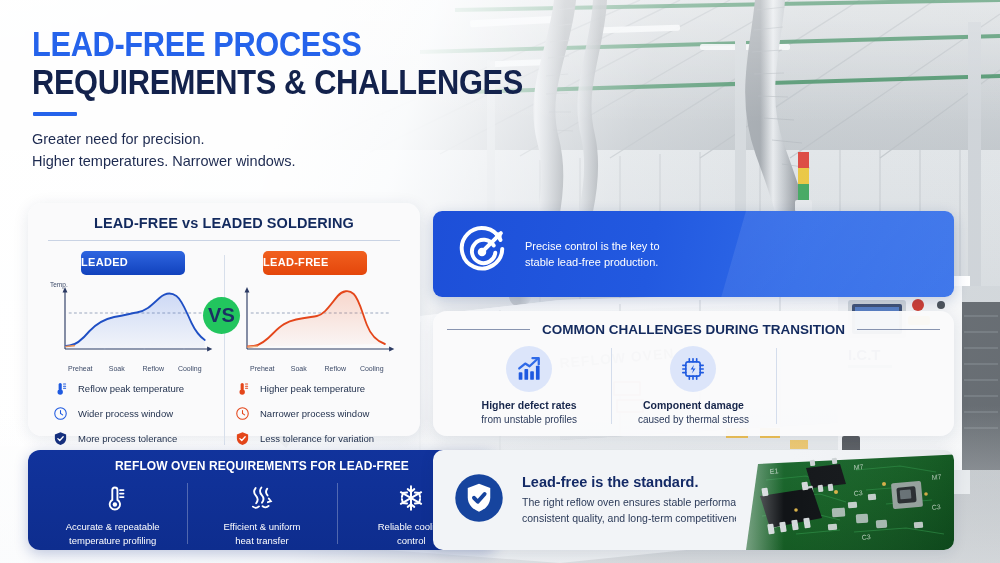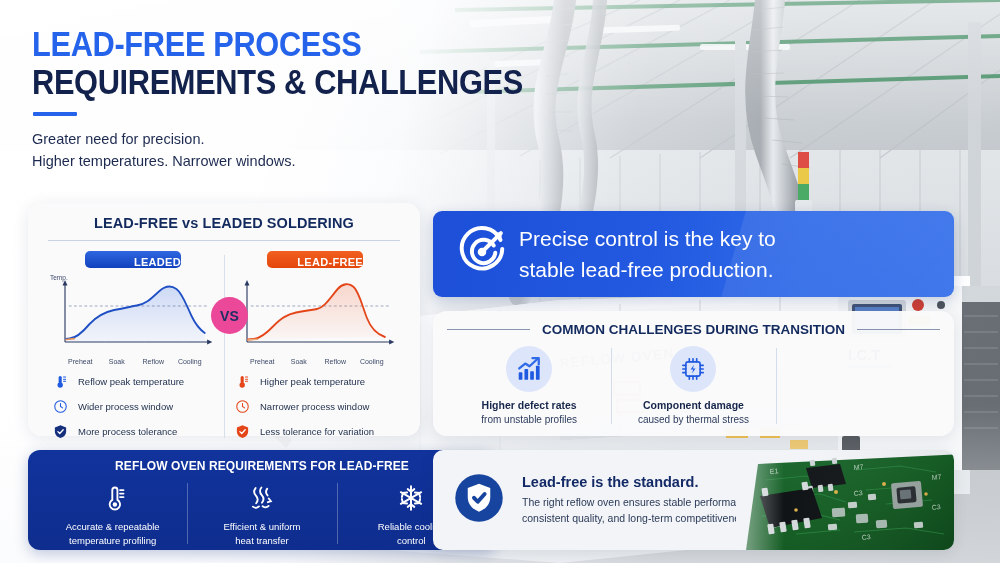--- a/index.html
+++ b/index.html
@@ -64,61 +64,61 @@
   #cmp-card { left: 28px; top: 203px; width: 392px; height: 233px; padding: 12px 14px 10px; }
   .cmp-title {
     text-align: center; font-size: 14.5px; font-weight: bold;
     color: #132a5e; letter-spacing: 0.1px;
   }
   .cmp-rule { height: 1px; background: #c9d3e4; margin: 9px 6px 10px; }
   .cmp-cols { display: flex; position: relative; }
   .cmp-col { width: 50%; padding: 0 4px; }
   .cmp-divider { position: absolute; left: 50%; top: 4px; bottom: 2px; width: 1px; background: #d7dfeb; }
   .badge {
-    display: block; margin: 0 auto 8px; width: 96px; text-align: right;
+    display: block; margin: 0 auto 8px; width: 104px; text-align: left;
     font-size: 11px; font-weight: bold; color: #fff; letter-spacing: 0.3px;
-    padding: 5px 0 0; border-radius: 5px;
+    padding: 5px 0 7px; border-radius: 5px;
   }
   .badge.leaded  { background: linear-gradient(180deg,#2f66e0 0%, #1142bd 100%); }
   .badge.free    { background: linear-gradient(180deg,#f1601f 0%, #e4460b 100%); }
 
   .plot { position: relative; height: 80px; margin: 0 2px; }
   .plot svg { display: block; width: 100%; height: 100%; }
   .temp-label { position: absolute; left: 2px; top: -2px; font-size: 6.5px; color: #3c4a68; }
   .stage-row {
     display: flex; margin: 2px 12px 0 16px;
   }
   .stage-row span { flex: 1; text-align: center; font-size: 7px; color: #3d4b68; }
 
   .feat { display: flex; align-items: center; gap: 9px; margin: 8px 0 0 6px; }
   .feat-ico { width: 17px; height: 17px; flex: 0 0 17px; display:flex; align-items:center; justify-content:center;}
   .feat-txt { font-size: 9.5px; color: #24334f; }
 
   
   #vs-bubble {
-    position: absolute; z-index: 8; left: 211px; top: 297px;
+    position: absolute; z-index: 8; left: 203px; top: 297px;
     width: 37px; height: 37px; border-radius: 50%;
-    background: #ec4899; display: flex; align-items: center; justify-content: center;
-    font-size: 14px; font-weight: bold; color: #1b2f63; letter-spacing: 0.2px;
+    background: #22c55e; display: flex; align-items: center; justify-content: center;
+    font-size: 20px; font-weight: bold; color: #1b2f63; letter-spacing: 0.2px;
   }
 
   
   #banner {
     position: absolute; z-index: 6; left: 433px; top: 211px; width: 521px; height: 86px;
     border-radius: 9px; overflow: hidden;
     background: linear-gradient(100deg, #1d4fd8 0%, #2259e0 42%, #2f6ae8 70%, #3b74ea 100%);
     box-shadow: 0 4px 14px rgba(20,50,120,0.22);
     display: flex; align-items: center; padding-left: 22px;
   }
   #banner::after {
     content:""; position:absolute; right:-40px; top:-40px; width: 260px; height: 200px;
     background: linear-gradient(120deg, rgba(255,255,255,0.10), rgba(255,255,255,0));
     transform: rotate(16deg);
   }
-  .banner-txt { color: #fff; font-size: 21px; line-height: 1.5; font-weight: 400; margin-left: 10px; position: relative; z-index: 2;}
+  .banner-txt { color: #fff; font-size: 11px; line-height: 1.5; font-weight: 400; margin-left: 16px; position: relative; z-index: 2;}
 
   
   #chall-card { left: 433px; top: 311px; width: 521px; height: 125px; padding: 11px 14px 8px; }
   .chall-head { display: flex; align-items: center; gap: 12px; }
   .chall-head .ln { flex: 1; height: 1px; background: #2a3f73; opacity: .55; }
   .chall-head .tx { font-size: 13.5px; font-weight: bold; color: #132a5e; white-space: nowrap; }
   .chall-cols { display: flex; margin-top: 9px; position: relative; }
   .chall-col { width: 33.33%; text-align: center; padding: 0 6px; }
   .chall-sep { position: absolute; top: 2px; bottom: 2px; width: 1px; background: #d4ddec; }
   .chall-ico {

